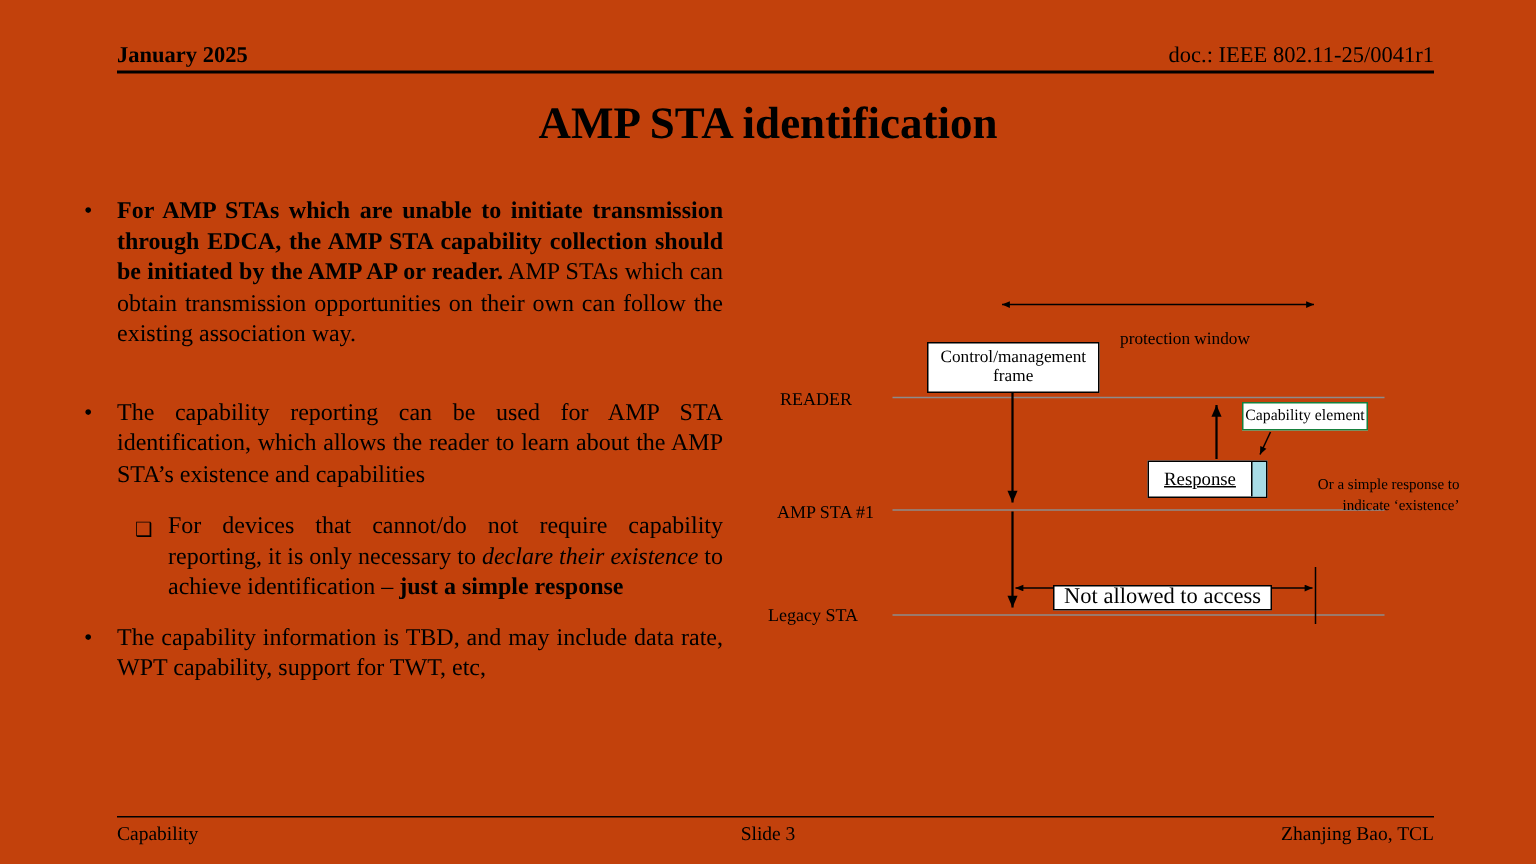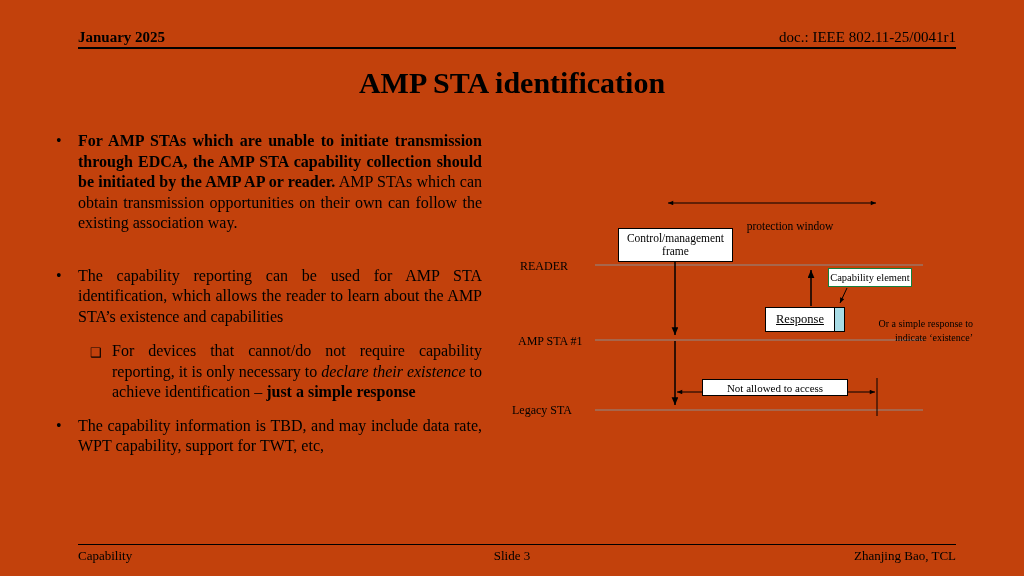--- a/index.html
+++ b/index.html
@@ -40,23 +40,23 @@
   .lbl-legacy { left:12px; top:220px; }
   .box-response { position:absolute; left:265px; top:124px; width:80px; height:25px;
                   border:1px solid #000; background:#fff; display:flex; }
   .resp-text { flex:1; display:flex; align-items:center; justify-content:center; font-size:12.5px;text-decoration:underline; }
   .resp-strip { flex:none; width:10px; border-left:1px solid #000; }
   .box-capel { position:absolute; left:328px; top:85px; width:84px; height:19px;
                border:1px solid #15803d; background:#fff; display:flex; align-items:center;
                justify-content:center; font-size:10.5px; }
   .lbl-note { position:absolute; left:355px; top:122px; width:118px; font-size:10px;
               line-height:14px; text-align:right;margin-top:12px; }
-  .box-notallowed { position:absolute; left:202px; top:196px; width:146px; height:17px;
+  .box-notallowed { position:absolute; left:202px; top:207px; width:146px; height:17px;
                     border:1px solid #000; background:#fff; display:flex; align-items:center;
-                    justify-content:center; font-size:11px; }
+                    justify-content:center; font-size:15px; }
   
   .ftr-rule { position:absolute; left:78px; top:544px; width:878px; border-top:1.5px solid #000; }
   .ftr-left   { position:absolute; left:78px; top:548px; font-size:13px; }
   .ftr-center { position:absolute; left:0; top:548px; width:100%; text-align:center; font-size:13px; }
   .ftr-right  { position:absolute; right:68px; top:548px; font-size:13px; }
 </style>
 </head>
 <body>
 
 <div class="slide">

